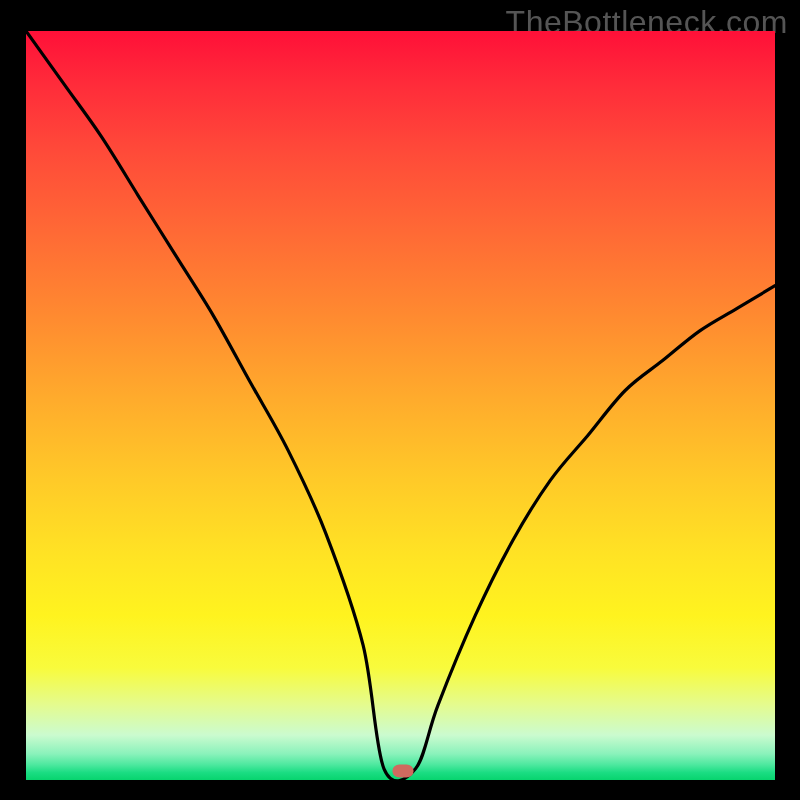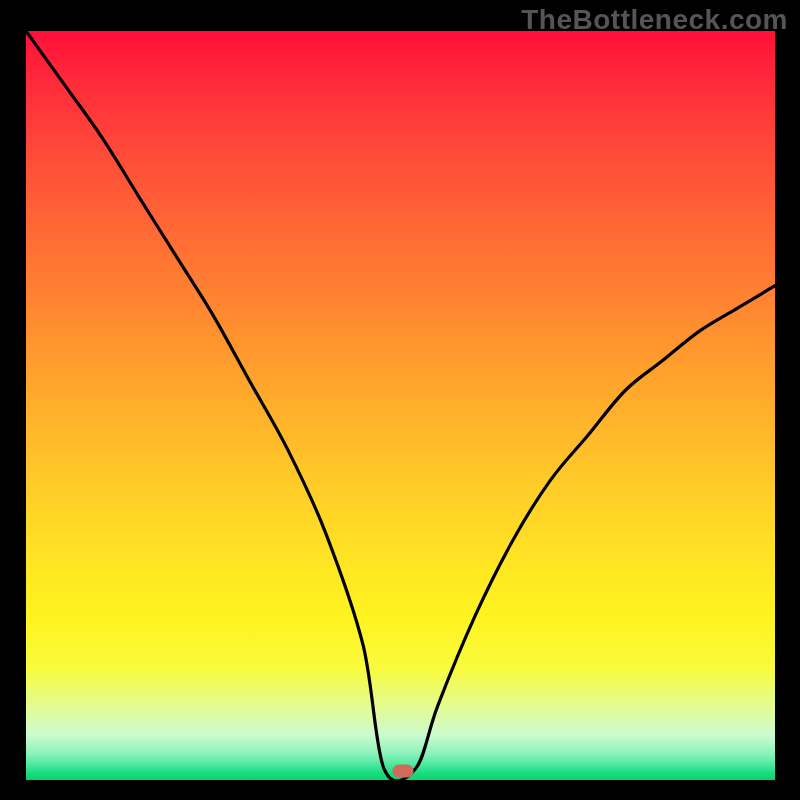--- a/index.html
+++ b/index.html
@@ -15,22 +15,22 @@
     position: relative;
     width: 800px;
     height: 800px;
     background: #000;
   }
   .watermark {
     position: absolute;
     top: 4px;
     right: 12px;
     color: #555;
-    font-size: 28px;
-    font-weight: 700;
+    font-size: 32px;
+    font-weight: 400;
     letter-spacing: 0.5px;
     user-select: none;
   }
   .plot {
     position: absolute;
     left: 26px;
     top: 31px;
     width: 749px;
     height: 749px;
   }

